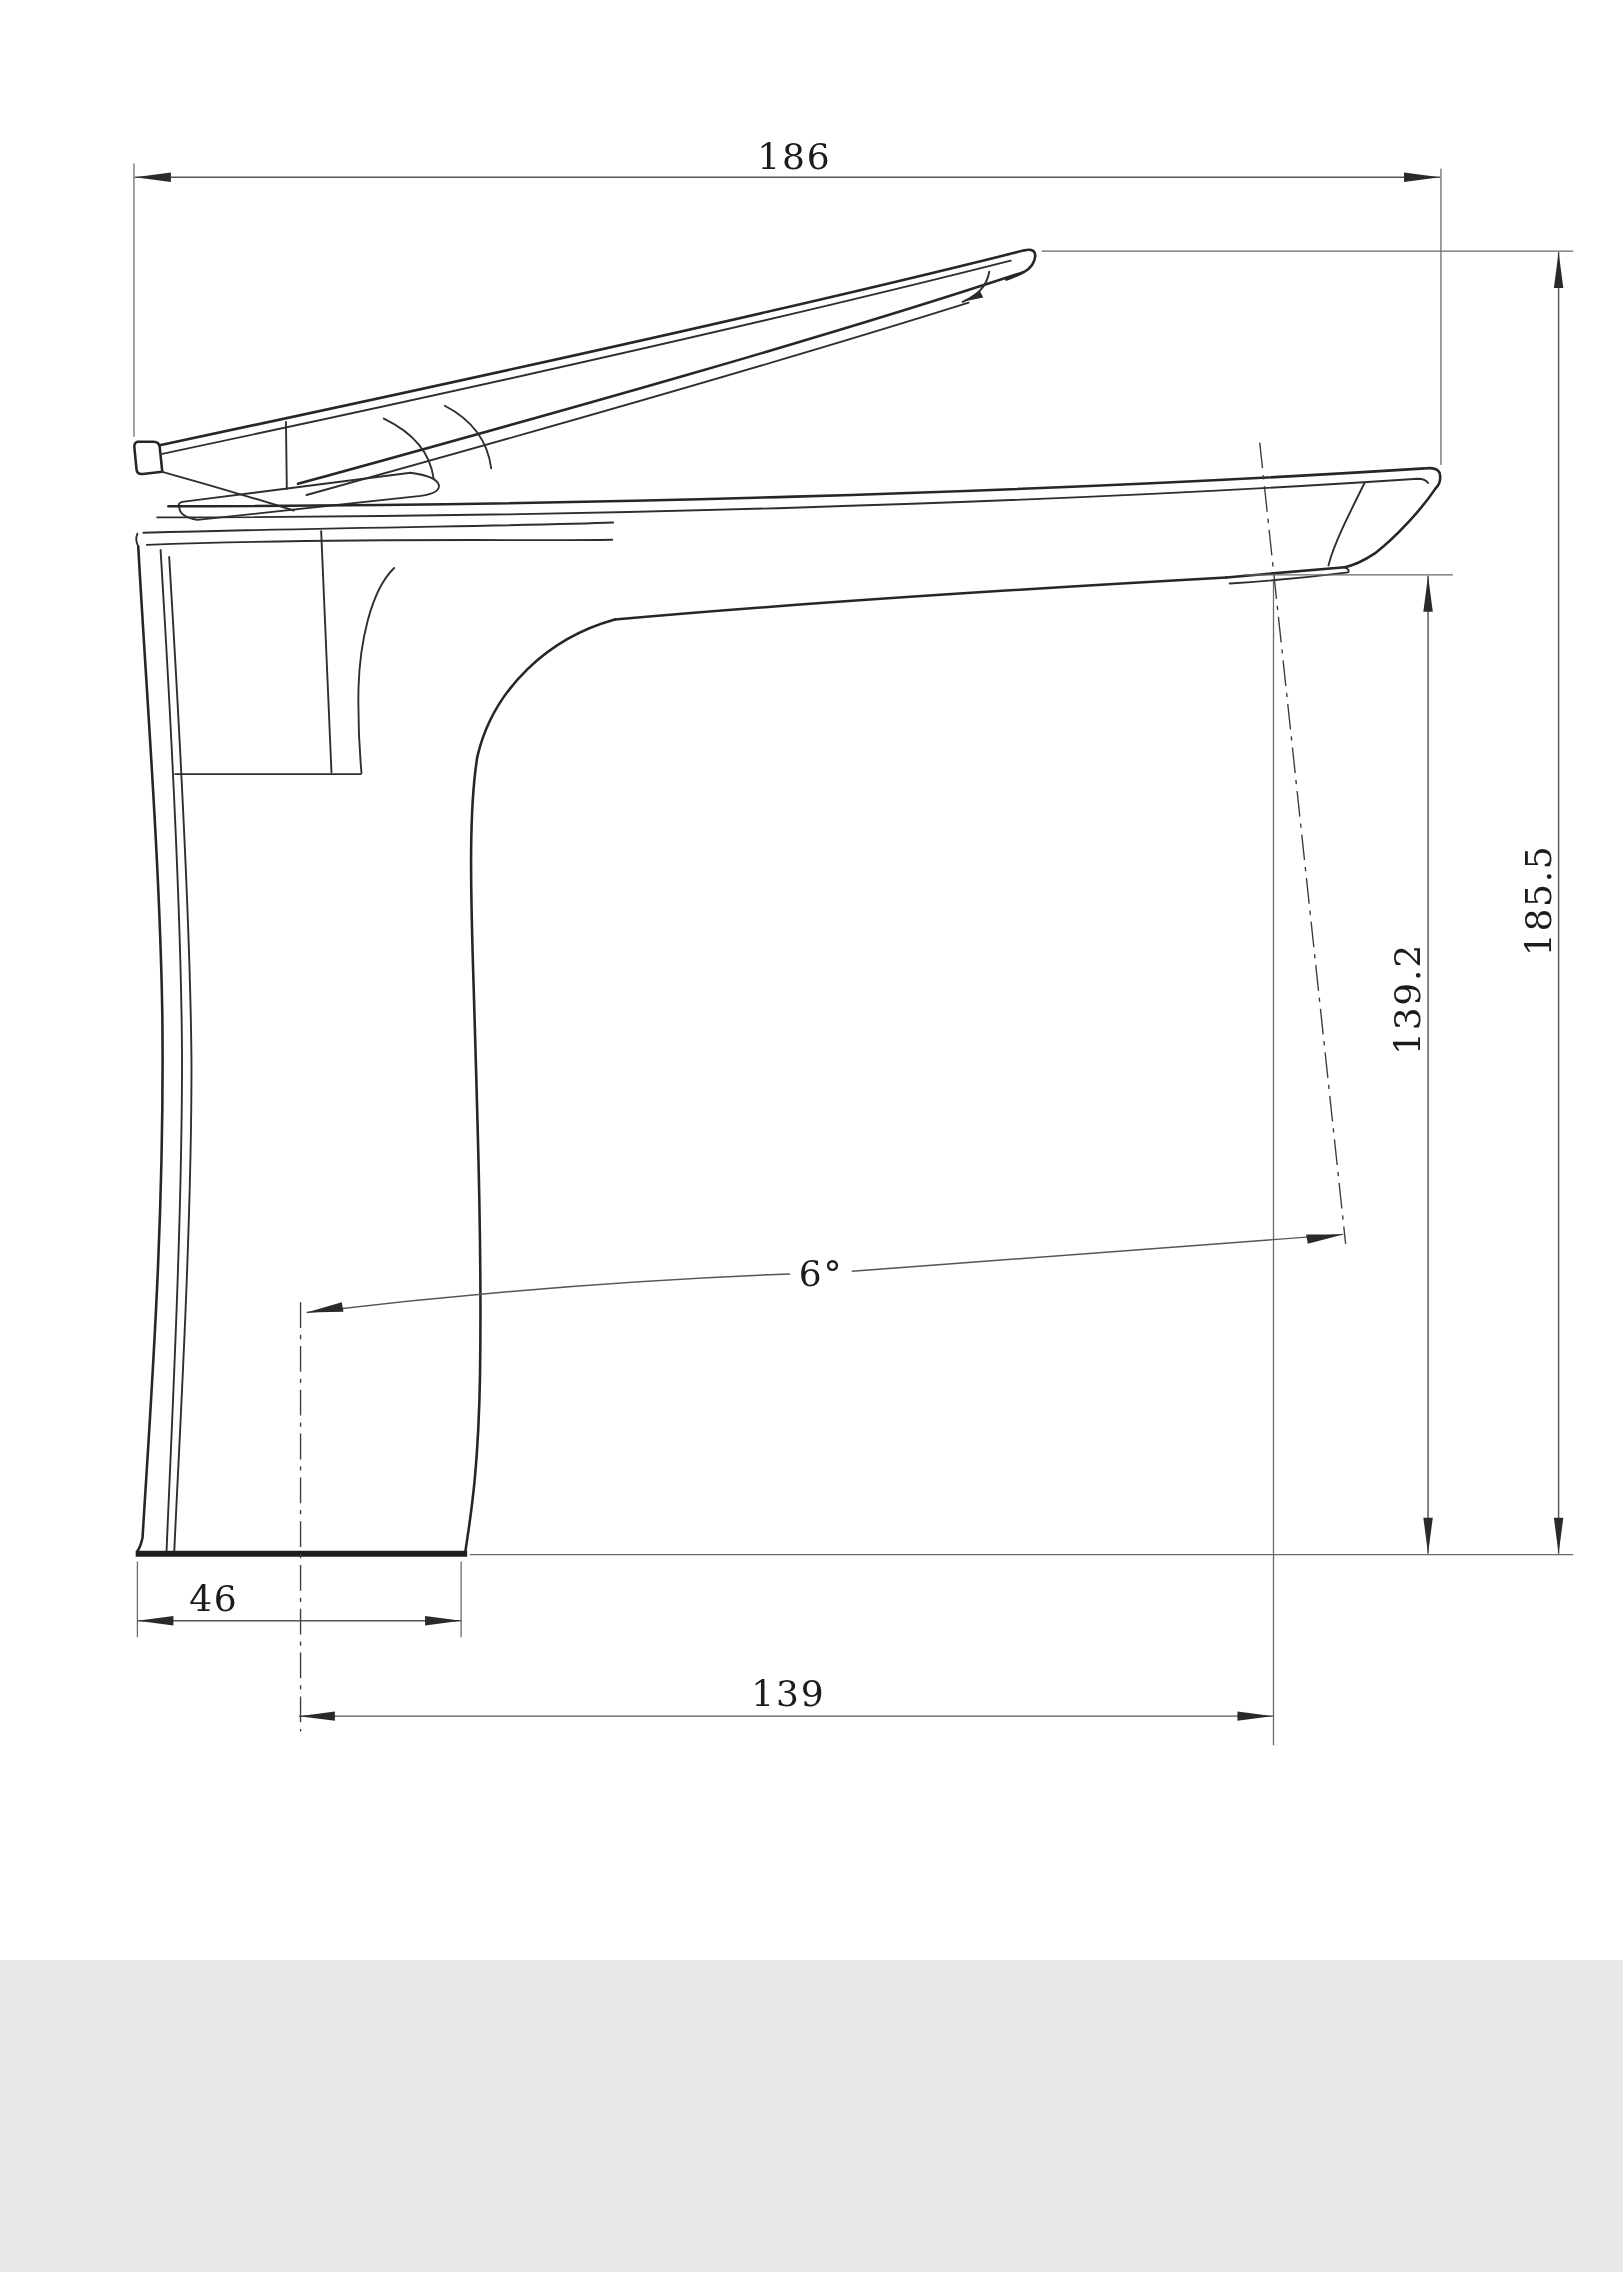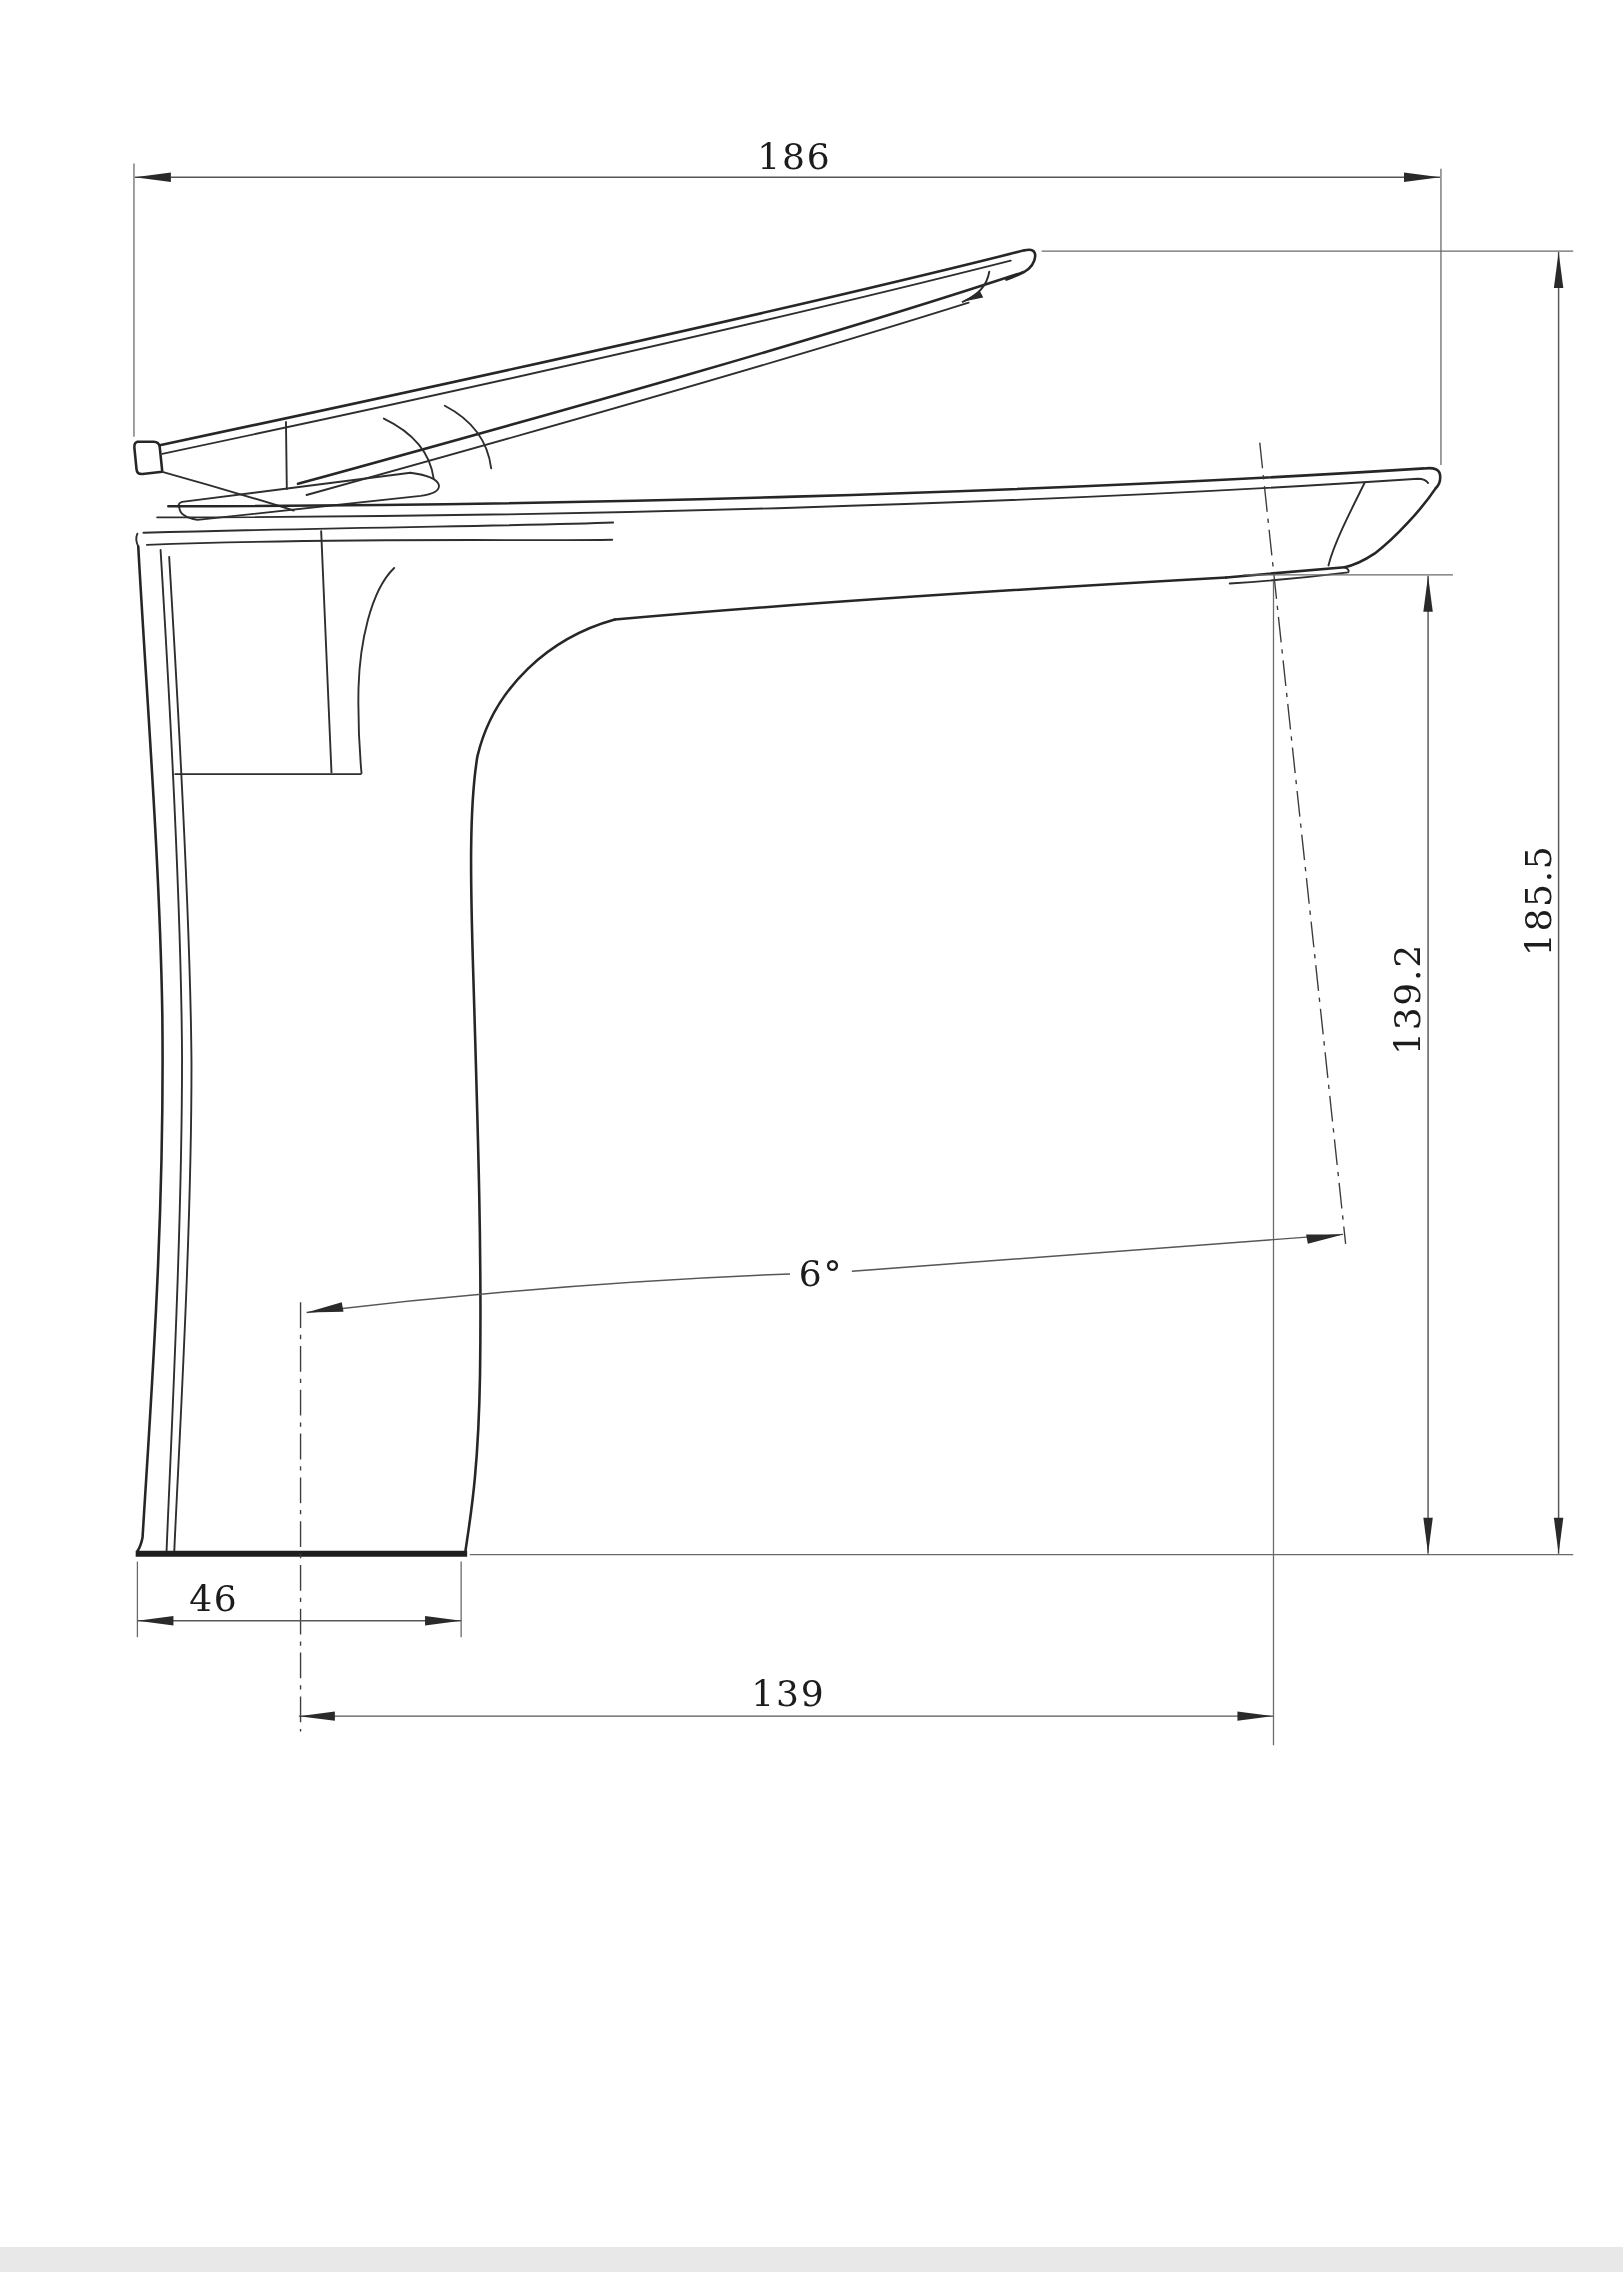--- a/index.html
+++ b/index.html
@@ -1,18 +1,18 @@
 <!DOCTYPE html>
 <html style="font-size:13.7px"><head>
 <meta charset="utf-8">
 <style>
   html,body{margin:0;padding:0;background:#e8e8e8;}
   .sheet{
     position:relative;
-    width:1623px;height:2247px;
+    width:1623px;height:1960px;
     background:#ffffff;
     margin:0 auto;
     font-family:"DejaVu Serif","Liberation Serif",serif;
   }
   svg{position:absolute;left:0;top:0;}
   .outline{fill:none;stroke:#262626;stroke-width:3;stroke-linecap:round;stroke-linejoin:round;}
   .outline-thin{fill:none;stroke:#2e2e2e;stroke-width:2.2;stroke-linecap:round;stroke-linejoin:round;}
   .base-thick{fill:none;stroke:#1f1f1f;stroke-width:7;stroke-linecap:butt;}
   .dim{fill:none;stroke:#565656;stroke-width:1.7;stroke-linecap:butt;}
   .ext{fill:none;stroke:#6a6a6a;stroke-width:1.5;stroke-linecap:butt;}

